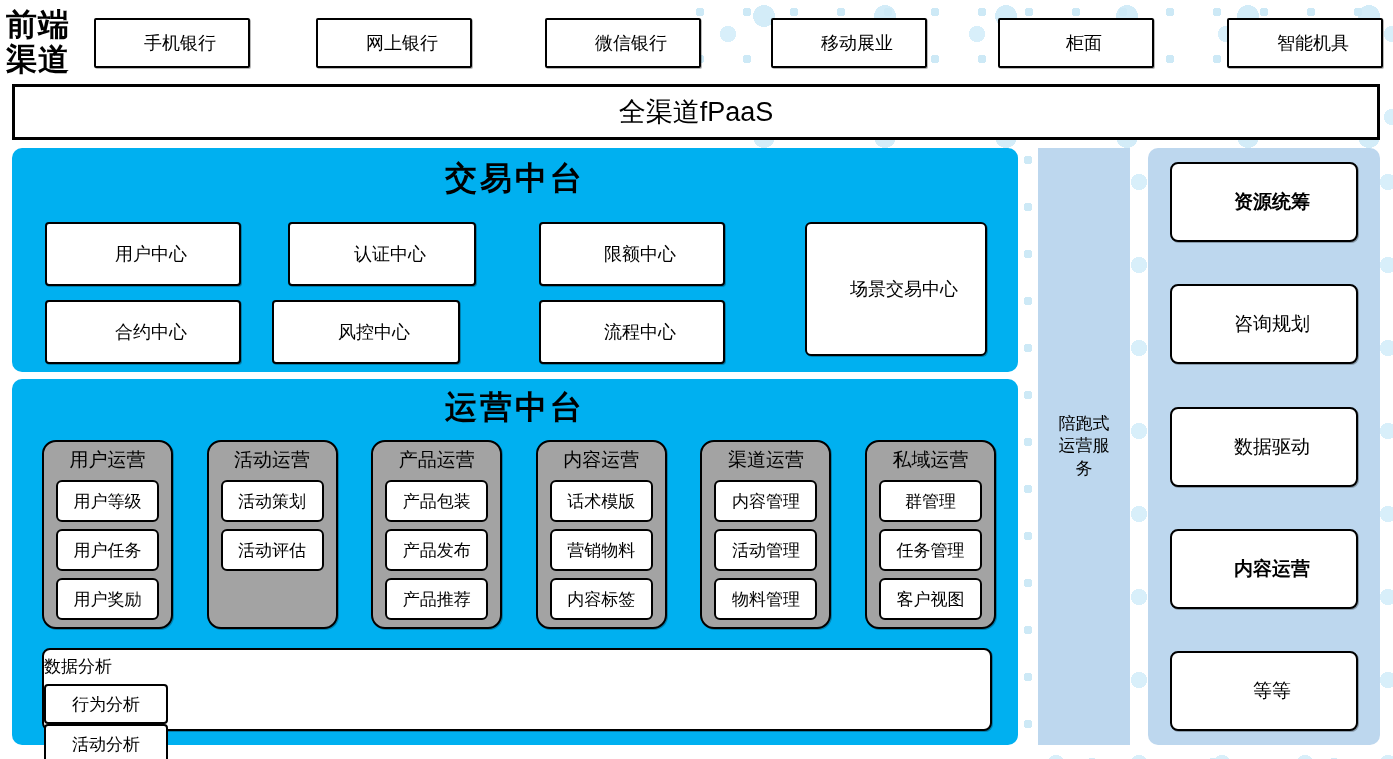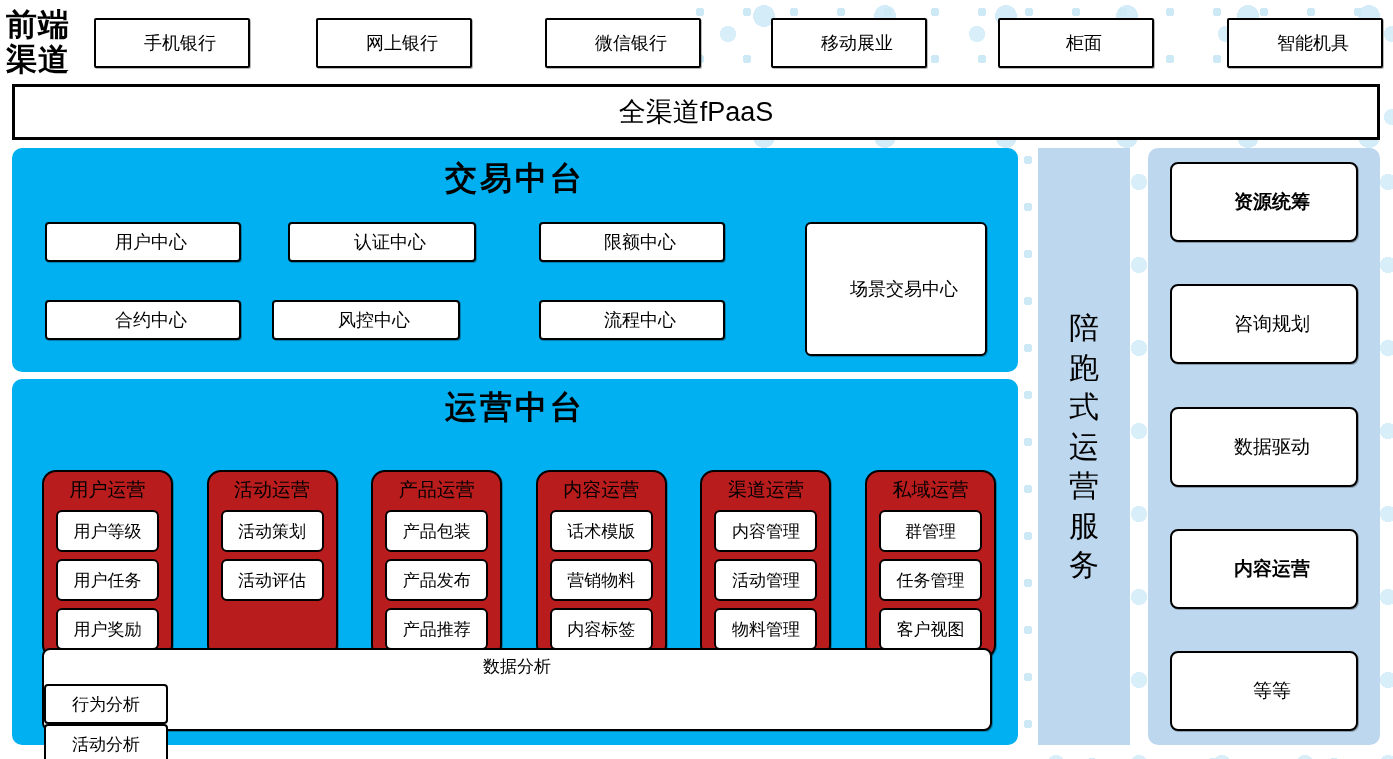--- a/index.html
+++ b/index.html
@@ -40,57 +40,57 @@
     font-size:27px;font-weight:500;
   }
   
   .bluesec{background:#00b0f0;border-radius:10px;}
   .sec-title{
     position:absolute;left:0;right:0;text-align:center;
     font-family:"Liberation Serif",serif;font-weight:bold;font-size:32px;letter-spacing:3px;
   }
   .trade{left:12px;top:148px;width:1006px;height:224px;}
   .trade .sec-title{top:9px;}
-  .tradebox{position:absolute;height:40px;border-radius:4px;font-size:18px;font-family:Liberation Serif, serif;}
+  .tradebox{position:absolute;height:64px;border-radius:4px;font-size:18px;font-family:Liberation Serif, serif;}
   .scenebox{position:absolute;left:793px;top:74px;width:182px;height:134px;border-radius:6px;font-size:18px;}
 
   .oper{left:12px;top:379px;width:1006px;height:366px;}
   .oper .sec-title{top:7px;}
   .opcols{
     position:absolute;left:30px;top:61px;width:954px;height:189px;
     display:flex;justify-content:space-between;
   }
   .opcol{
-    width:131px;height:189px;background:#b91c1c;border:2px solid #000;border-radius:14px;
-    box-sizing:border-box;padding-top:5px;box-shadow:1px 1px 0 rgba(0,0,0,.28);margin-top:30px;
+    width:131px;height:189px;background:#a3a3a3;border:2px solid #000;border-radius:14px;
+    box-sizing:border-box;padding-top:5px;box-shadow:1px 1px 0 rgba(0,0,0,.28);
   }
   .opcol-title{text-align:center;font-size:19px;line-height:26px;}
   .opitem{
     width:103px;height:42px;margin:7px auto 0;border:2px solid #000;border-radius:6px;
     box-sizing:border-box;display:flex;align-items:center;justify-content:center;
     font-size:17px;background:#fff;
   }
   .analysis{
     position:absolute;left:30px;top:269px;width:950px;height:83px;background:#fff;
     border:2px solid #000;border-radius:8px;box-sizing:border-box;
     box-shadow:1px 1px 0 rgba(0,0,0,.28);
   }
-  .analysis-title{text-align:center;font-size:17px;padding-top:5px;}
+  .analysis-title{font-size:17px;padding-top:5px;}
   .analysis-row{display:flex;justify-content:space-around;margin-top:6px;flex-direction:column;}
   .anitem{
     width:124px;height:40px;border:2px solid #000;border-radius:4px;box-sizing:border-box;
     display:flex;align-items:center;justify-content:center;font-size:17px;background:#fff;
   }
   
   .servicebar{
     left:1038px;top:148px;width:92px;height:597px;background:#bdd7ee;
     display:flex;align-items:center;justify-content:center;
   }
   .servicebar-text{
-    width:52px;text-align:center;font-size:30px;font-weight:500;line-height:1.32;
+    width:52px;text-align:center;font-size:17px;font-weight:500;line-height:1.32;
     word-break:break-all;
   }
   .rightpanel{
     left:1148px;top:148px;width:232px;height:597px;background:#bdd7ee;border-radius:10px;
     display:flex;flex-direction:column;justify-content:space-between;align-items:center;
     box-sizing:border-box;padding:14px 0;
   }
   .rpitem{width:188px;height:80px;border-radius:8px;font-size:19px;}
   .rpitem.bold{font-weight:bold;}
 </style>

